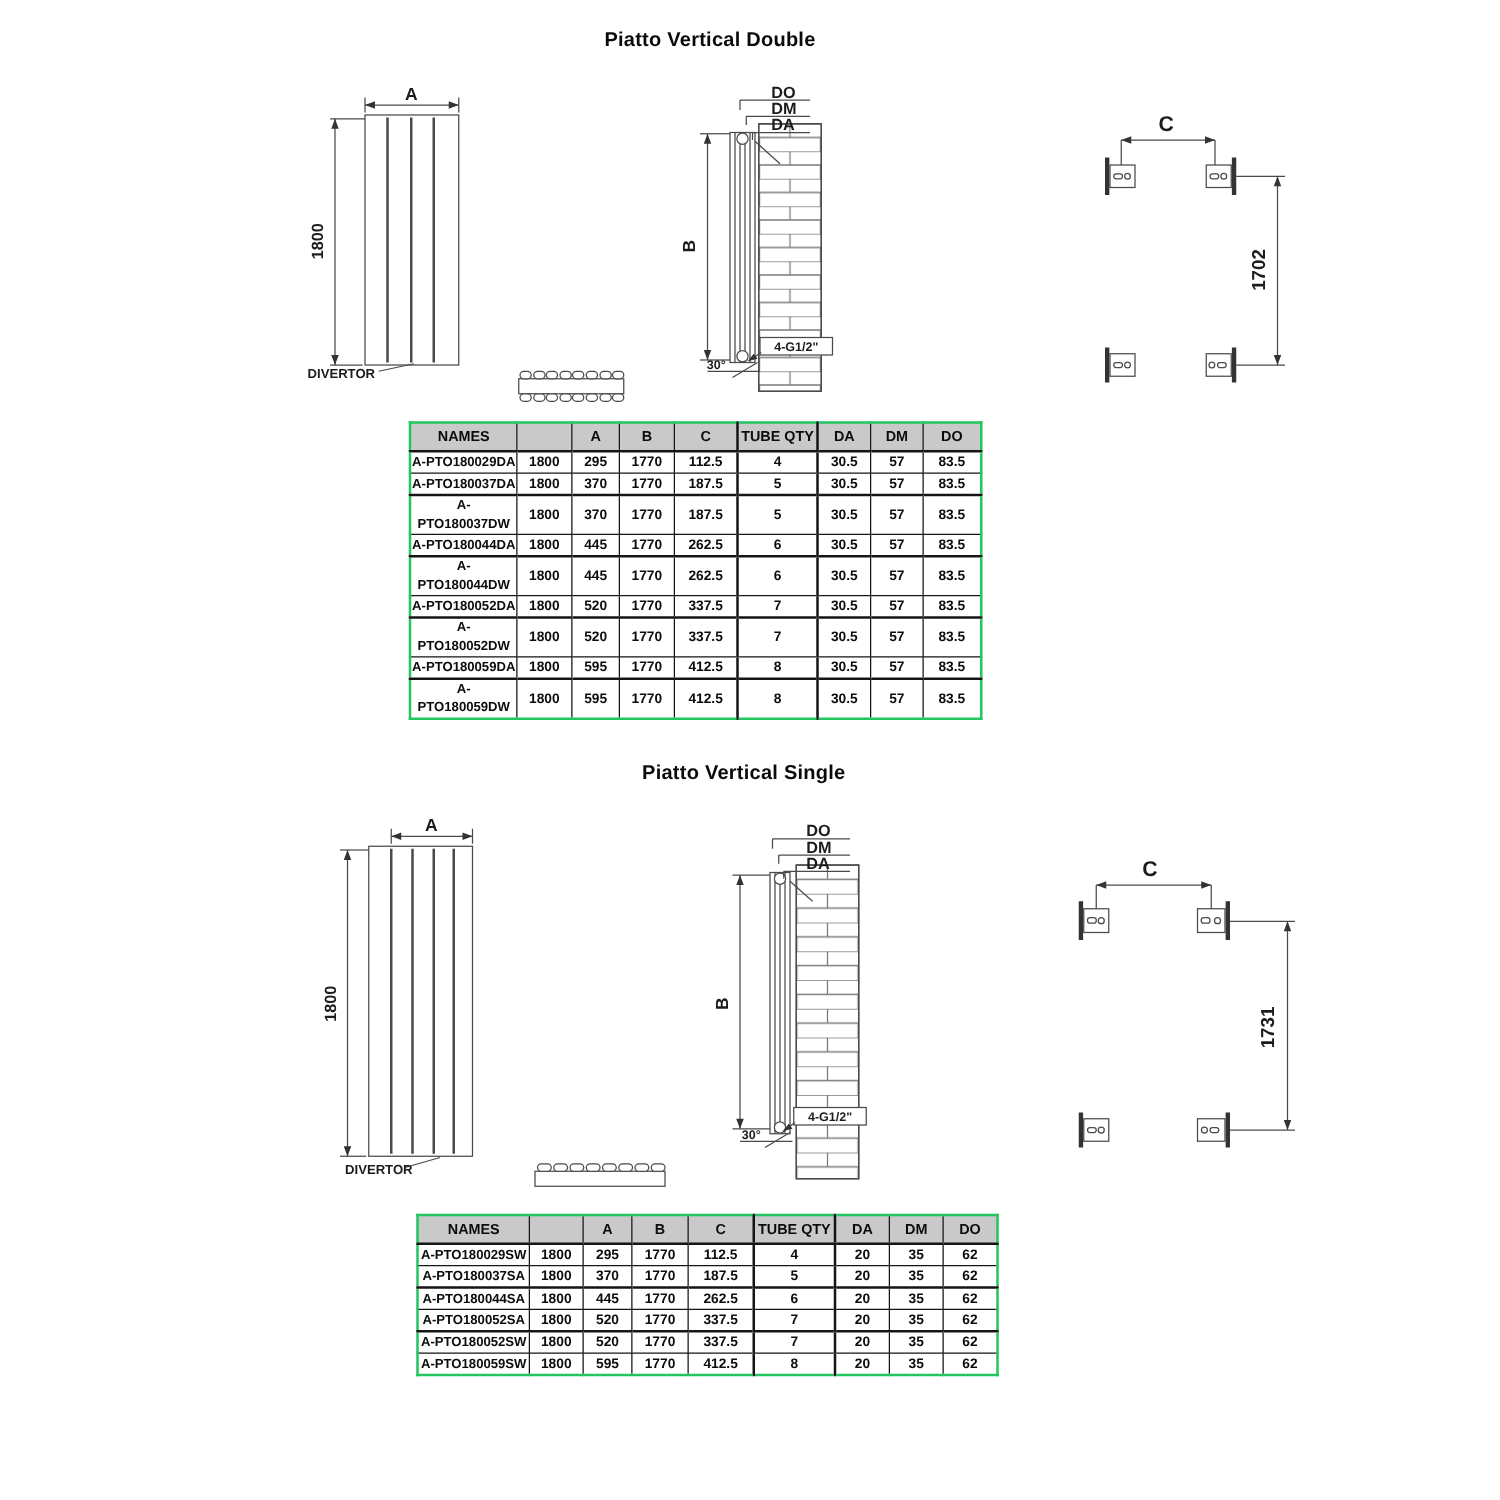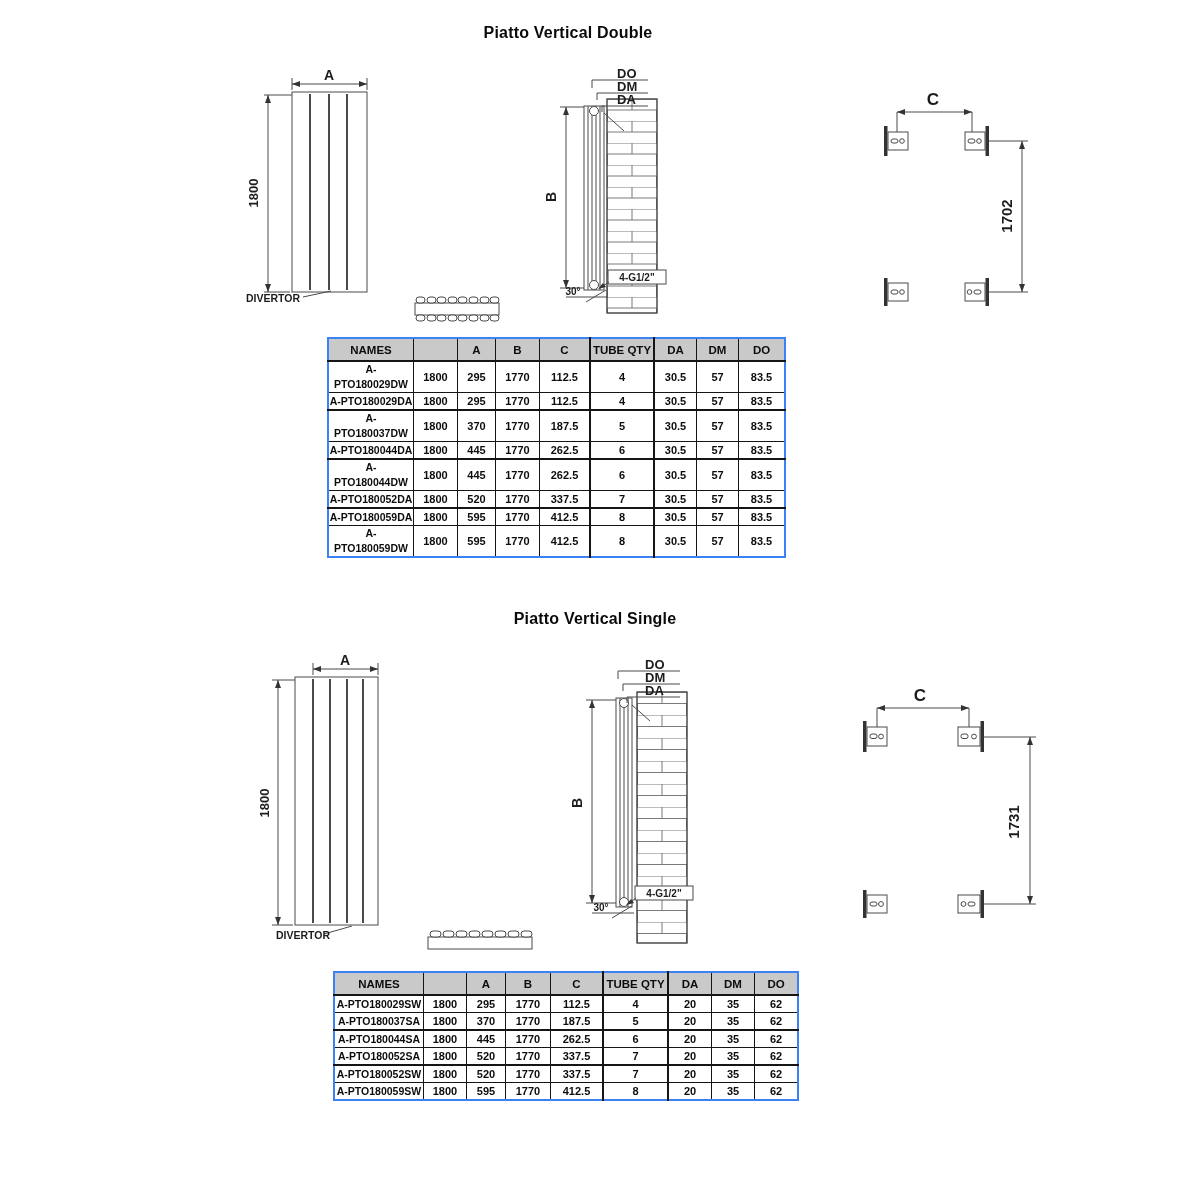--- a/index.html
+++ b/index.html
@@ -4,21 +4,21 @@
 <style>
   html,body{margin:0;padding:0;background:#fff;}
   .canvas{position:relative;width:1056px;height:1200px;background:#fff;overflow:hidden;
           font-family:"Liberation Sans",sans-serif;color:#111;}
   .title{position:absolute;transform:translateX(-50%);font-weight:bold;font-size:16px;
          letter-spacing:.2px;color:#0a0a0a;white-space:nowrap;}
   svg.diagram{position:absolute;left:0;}
   svg text{font-family:"Liberation Sans",sans-serif;fill:#1c1c1c;}
 
   table.spec-table{position:absolute;border-collapse:collapse;table-layout:fixed;
-        border:2px solid #3b82f6;font-weight:bold;font-size:11px;color:#0c0c0c;}
+        border:2px solid #22c55e;font-weight:bold;font-size:11px;color:#0c0c0c;}
   .spec-table th{background:#c9c9c9;border:1px solid #151515;border-bottom:2px solid #151515;
         height:21px;padding:0;text-align:center;font-size:11.5px;}
   .spec-table td{background:#fff;border:1px solid #151515;height:16px;padding:0;
         text-align:center;line-height:15px;}
   .spec-table td:first-child{font-size:10.5px;}
   .spec-table th:nth-child(6),.spec-table td:nth-child(6),
   .spec-table th:nth-child(7),.spec-table td:nth-child(7){border-left:2px solid #151515;}
   .spec-table tbody tr:nth-child(odd):not(:first-child) td{border-top:2px solid #151515;}
 
   .t-double th:nth-child(1),.t-double td:nth-child(1){width:84px;}
@@ -172,53 +172,53 @@
           <th>B</th>
           <th>C</th>
           <th>TUBE QTY</th>
           <th>DA</th>
           <th>DM</th>
           <th>DO</th>
         </tr>
       </thead>
     <tbody>
         <tr>
-          <td>A-PTO180029DW</td>
+          <td>A-PTO180029DA</td>
           <td>1800</td>
           <td>295</td>
           <td>1770</td>
           <td>112.5</td>
           <td>4</td>
           <td>30.5</td>
           <td>57</td>
           <td>83.5</td>
         </tr>
         <tr>
-          <td>A-PTO180029DA</td>
-          <td>1800</td>
-          <td>295</td>
-          <td>1770</td>
-          <td>112.5</td>
-          <td>4</td>
-          <td>30.5</td>
-          <td>57</td>
-          <td>83.5</td>
-        </tr>
-        <tr>
-          <td>A-PTO180037DW</td>
+          <td>A-PTO180037DA</td>
           <td>1800</td>
           <td>370</td>
           <td>1770</td>
           <td>187.5</td>
           <td>5</td>
           <td>30.5</td>
           <td>57</td>
           <td>83.5</td>
         </tr>
         <tr>
+          <td>A-PTO180037DW</td>
+          <td>1800</td>
+          <td>370</td>
+          <td>1770</td>
+          <td>187.5</td>
+          <td>5</td>
+          <td>30.5</td>
+          <td>57</td>
+          <td>83.5</td>
+        </tr>
+        <tr>
           <td>A-PTO180044DA</td>
           <td>1800</td>
           <td>445</td>
           <td>1770</td>
           <td>262.5</td>
           <td>6</td>
           <td>30.5</td>
           <td>57</td>
           <td>83.5</td>
         </tr>
@@ -228,20 +228,31 @@
           <td>445</td>
           <td>1770</td>
           <td>262.5</td>
           <td>6</td>
           <td>30.5</td>
           <td>57</td>
           <td>83.5</td>
         </tr>
         <tr>
           <td>A-PTO180052DA</td>
+          <td>1800</td>
+          <td>520</td>
+          <td>1770</td>
+          <td>337.5</td>
+          <td>7</td>
+          <td>30.5</td>
+          <td>57</td>
+          <td>83.5</td>
+        </tr>
+        <tr>
+          <td>A-PTO180052DW</td>
           <td>1800</td>
           <td>520</td>
           <td>1770</td>
           <td>337.5</td>
           <td>7</td>
           <td>30.5</td>
           <td>57</td>
           <td>83.5</td>
         </tr>
         <tr>

